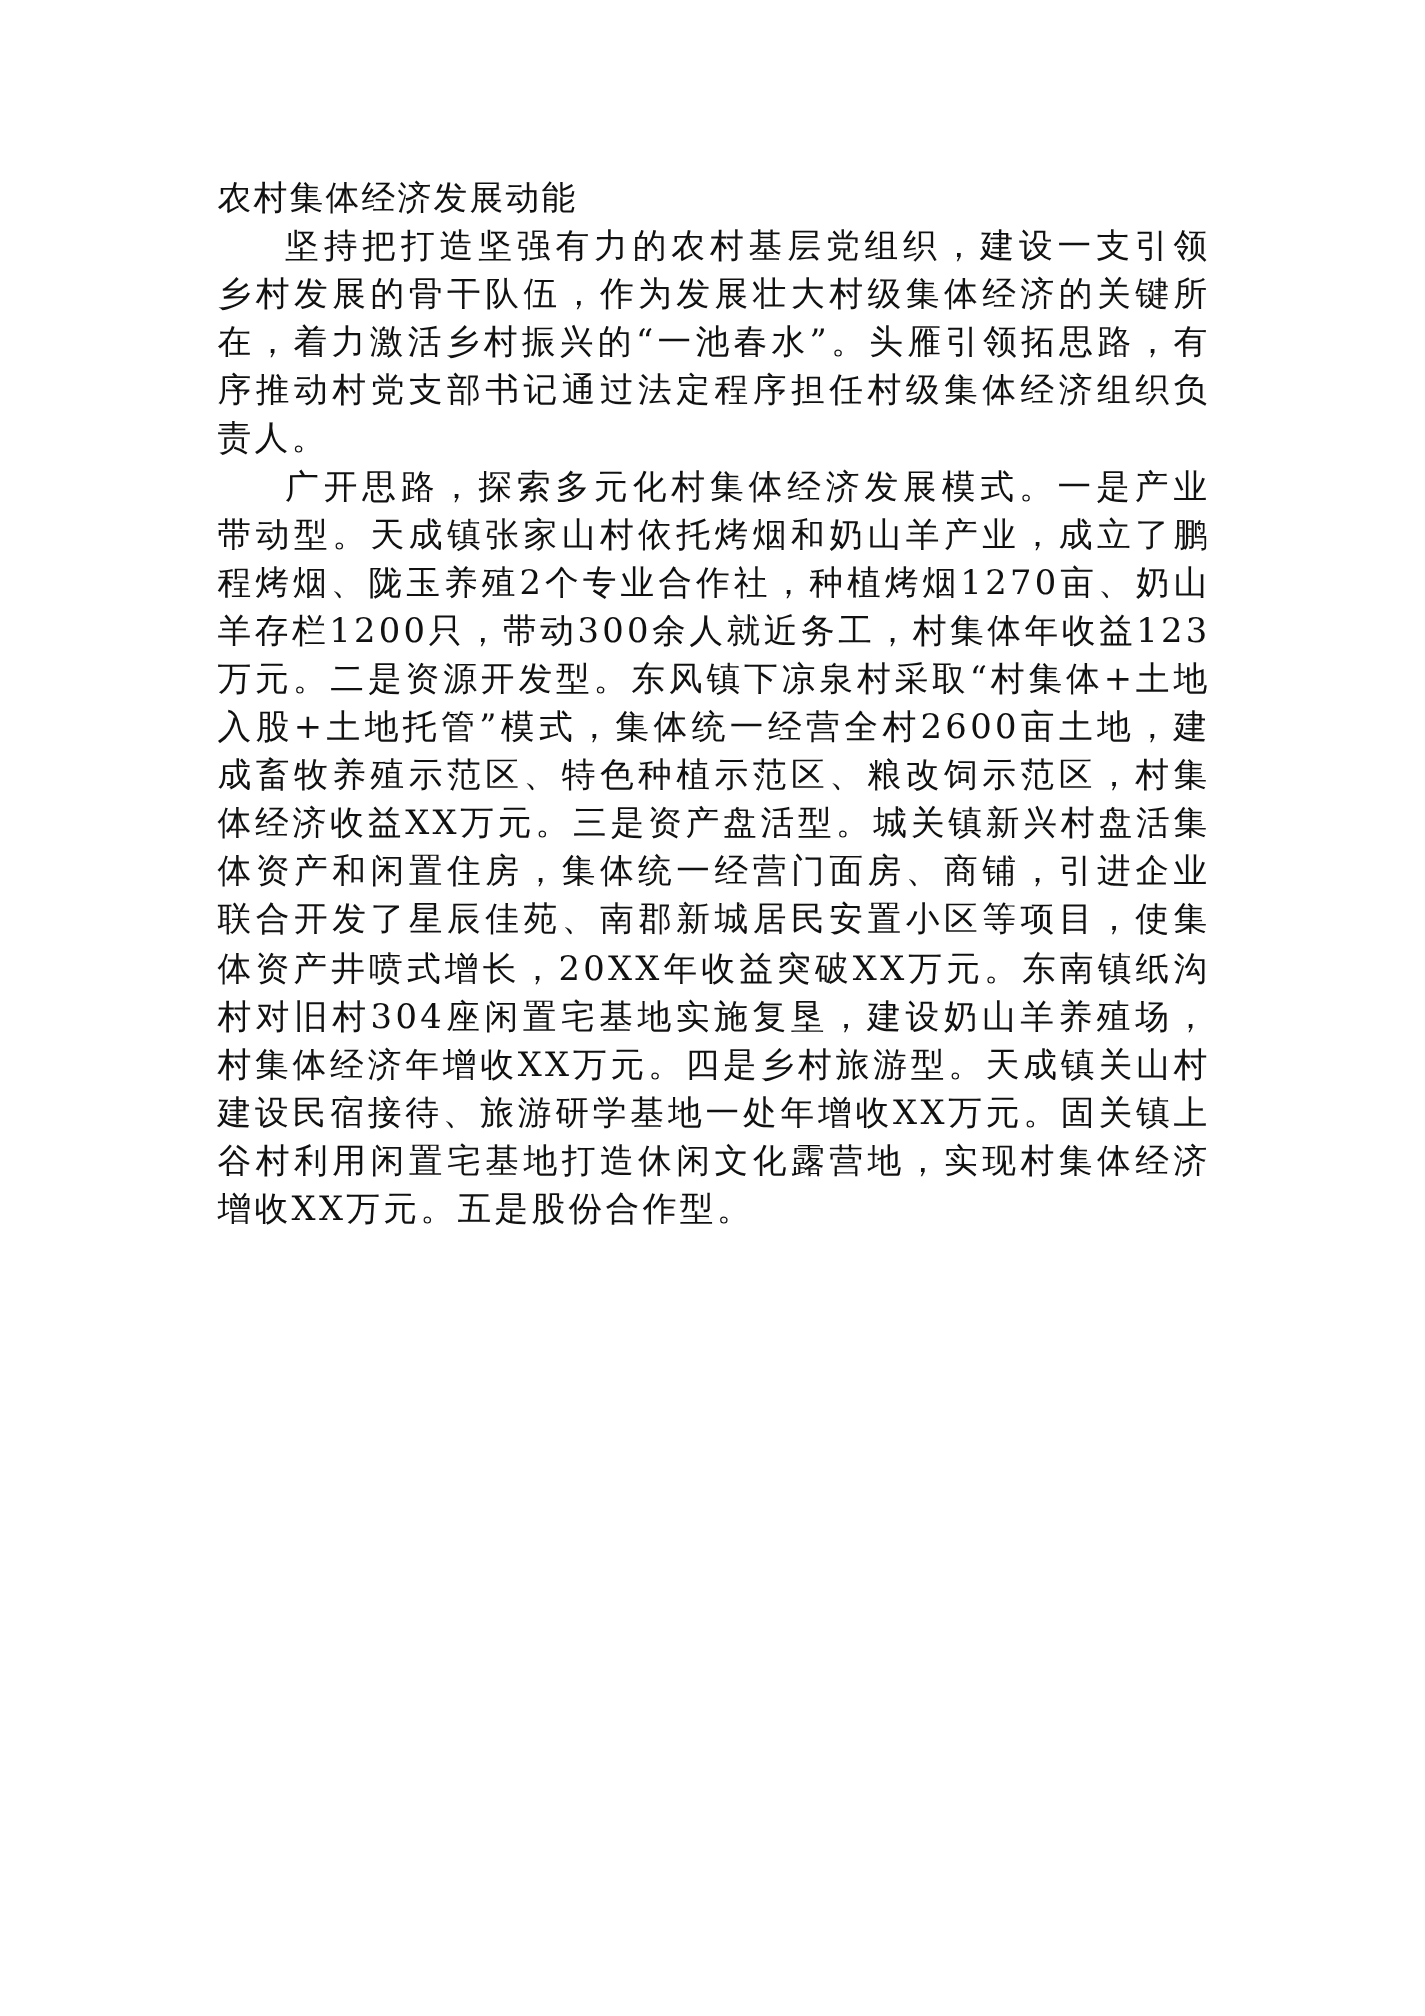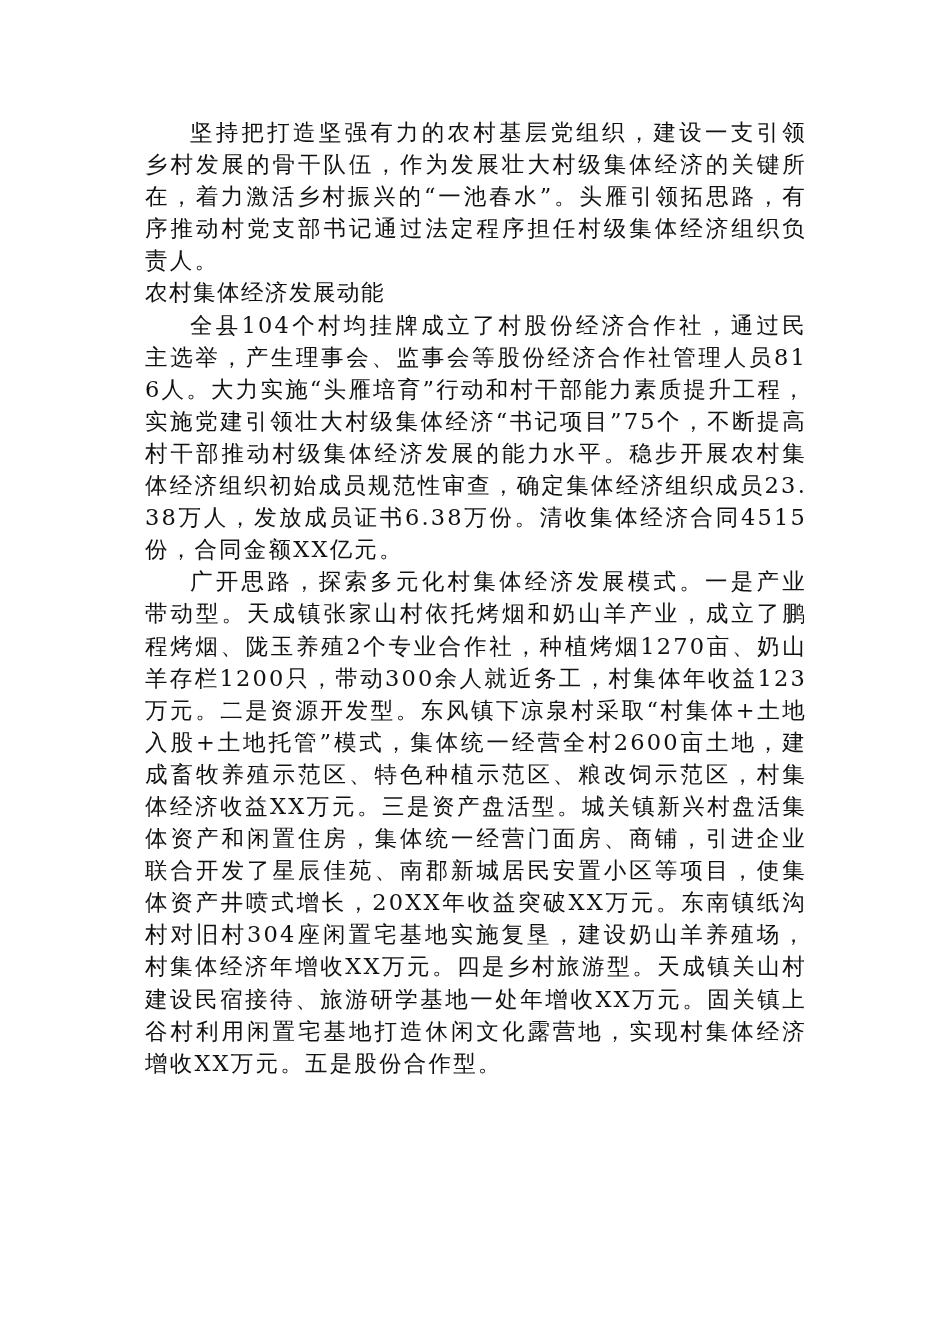--- a/index.html
+++ b/index.html
@@ -11,17 +11,16 @@
     letter-spacing: 2.2px;
   }
   .p { margin: 0; text-align: justify; text-align-last: left; word-break: break-all; }
   .indent { text-indent: 2em; }
   .heading { font-family: "DejaVu Serif", "Liberation Serif", serif; font-weight: normal; letter-spacing: 1.5px; }
 </style>
 </head>
 <body>
 
 <div class="page">
+  <p class="p heading">农村集体经济发展动能</p>
   <p class="p indent">坚持把打造坚强有力的农村基层党组织，建设一支引领乡村发展的骨干队伍，作为发展壮大村级集体经济的关键所在，着力激活乡村振兴的“一池春水”。头雁引领拓思路，有序推动村党支部书记通过法定程序担任村级集体经济组织负责人。</p>
-  <p class="p heading">农村集体经济发展动能</p>
-  <p class="p indent">全县104个村均挂牌成立了村股份经济合作社，通过民主选举，产生理事会、监事会等股份经济合作社管理人员816人。大力实施“头雁培育”行动和村干部能力素质提升工程，实施党建引领壮大村级集体经济“书记项目”75个，不断提高村干部推动村级集体经济发展的能力水平。稳步开展农村集体经济组织初始成员规范性审查，确定集体经济组织成员23.38万人，发放成员证书6.38万份。清收集体经济合同4515份，合同金额XX亿元。</p>
   <p class="p indent">广开思路，探索多元化村集体经济发展模式。一是产业带动型。天成镇张家山村依托烤烟和奶山羊产业，成立了鹏程烤烟、陇玉养殖2个专业合作社，种植烤烟1270亩、奶山羊存栏1200只，带动300余人就近务工，村集体年收益123万元。二是资源开发型。东风镇下凉泉村采取“村集体+土地入股+土地托管”模式，集体统一经营全村2600亩土地，建成畜牧养殖示范区、特色种植示范区、粮改饲示范区，村集体经济收益XX万元。三是资产盘活型。城关镇新兴村盘活集体资产和闲置住房，集体统一经营门面房、商铺，引进企业联合开发了星辰佳苑、南郡新城居民安置小区等项目，使集体资产井喷式增长，20XX年收益突破XX万元。东南镇纸沟村对旧村304座闲置宅基地实施复垦，建设奶山羊养殖场，村集体经济年增收XX万元。四是乡村旅游型。天成镇关山村建设民宿接待、旅游研学基地一处年增收XX万元。固关镇上谷村利用闲置宅基地打造休闲文化露营地，实现村集体经济增收XX万元。五是股份合作型。</p>
 </div>
 
 </body></html>

